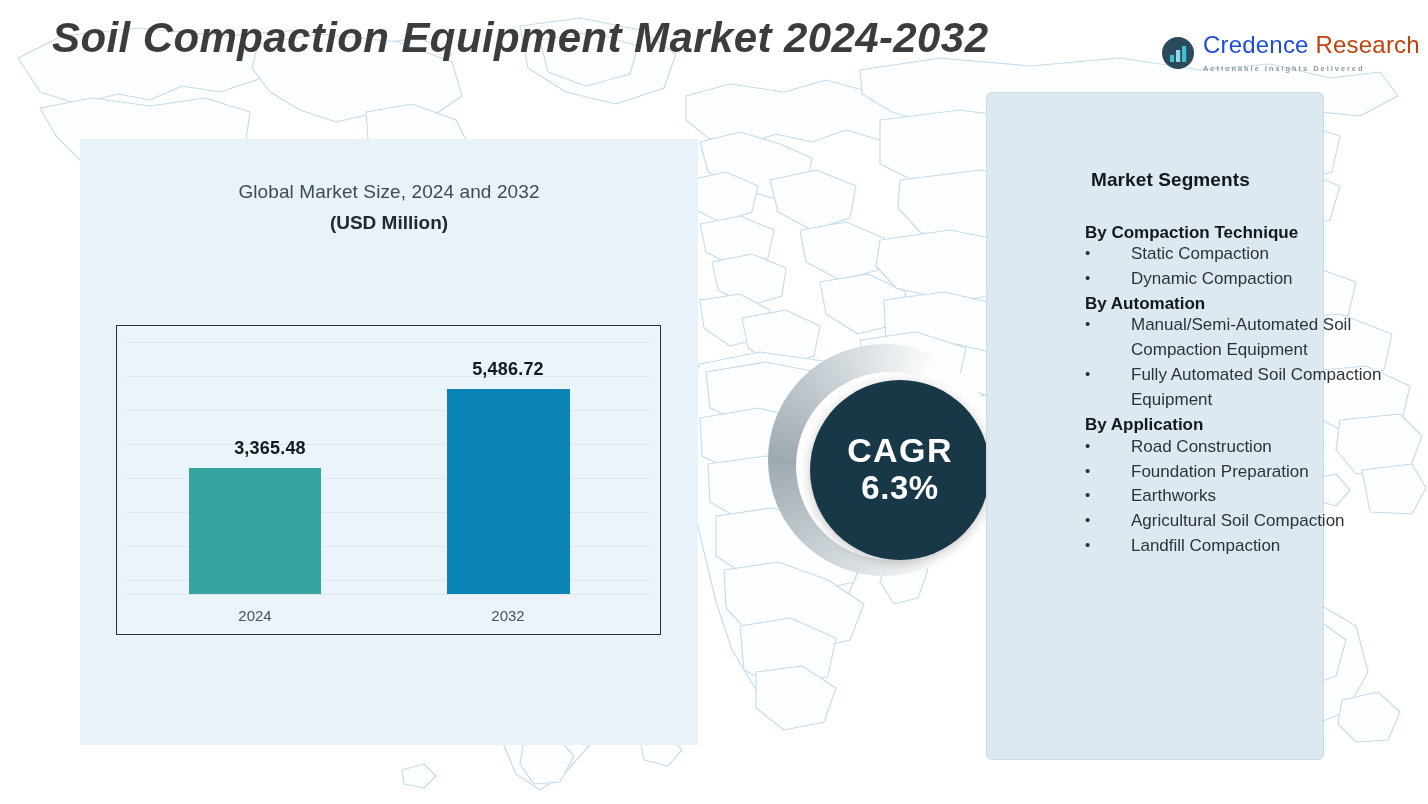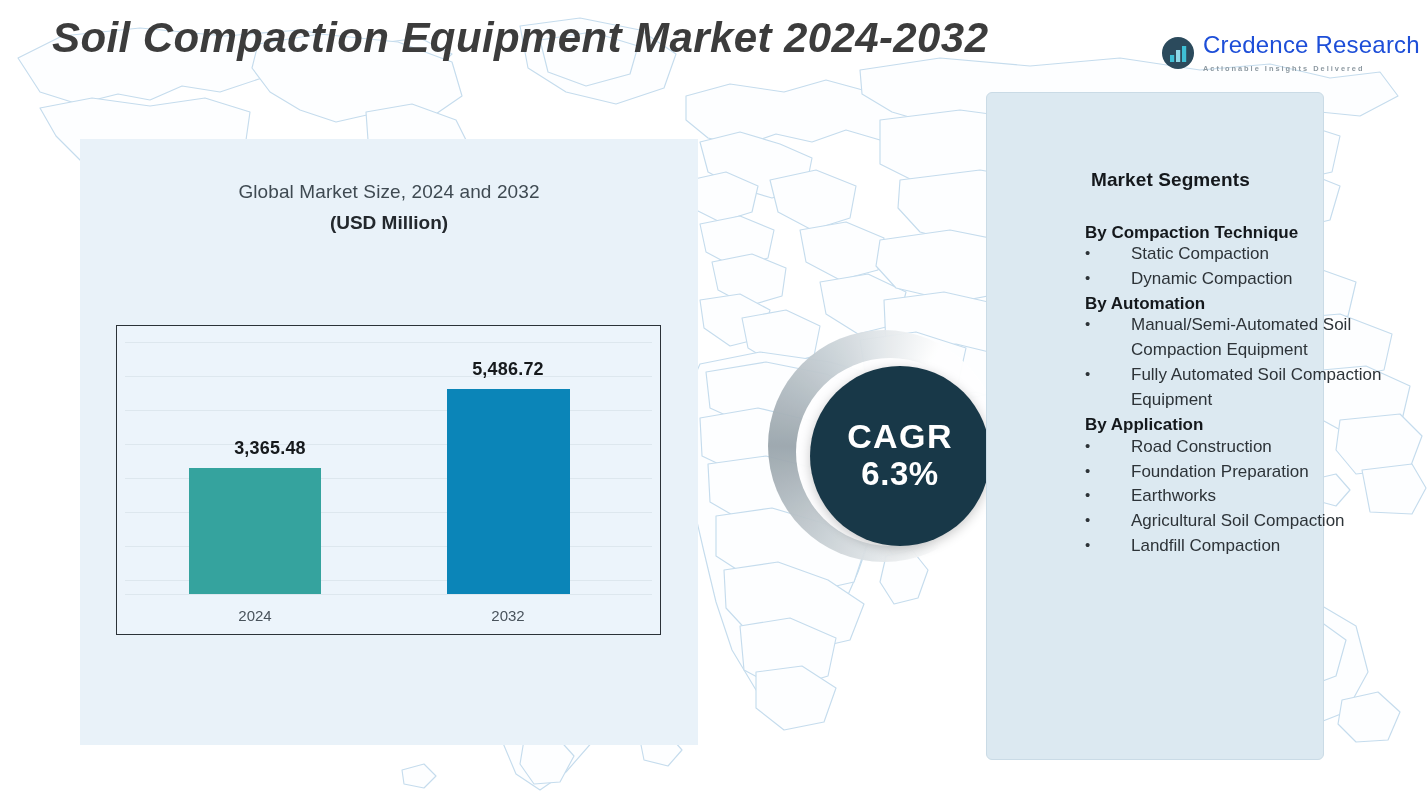--- a/index.html
+++ b/index.html
@@ -64,21 +64,21 @@
     flex: 0 0 34px;
     margin-right: 8px;
   }
   #logo-text { line-height: 1; }
   #logo-wordmark {
     font-size: 24px;
     letter-spacing: 0.2px;
     white-space: nowrap;
   }
   .logo-credence { color: #1d4ed8; }
-  .logo-research { color: #1d4ed8; }
+  .logo-research { color: #c2410c; }
   #logo-tagline {
     margin-top: 8px;
     font-size: 7.4px;
     letter-spacing: 2.0px;
     color: #8d99a1;
     white-space: nowrap;
     font-weight: bold;
   }
 
   
@@ -165,21 +165,21 @@
   #label-2024    { left: 58px;  top: 116px; }
   #cat-2024      { left: 43px; }
   
   #bar-2032      { left: 330px; width: 123px; height: 215px; background: #0b85b8; }
   #label-2032    { left: 296px; top: 22px; }
   #cat-2032      { left: 296px; }
 
   
   #cagr-wrap {
     position: absolute;
-    left: 762px; top: 324px;
+    left: 762px; top: 338px;
     width: 260px; height: 250px;
     z-index: 4;
   }
   #cagr-arc {
     position: absolute;
     left: 6px; top: 6px;
     width: 232px; height: 232px;
     border-radius: 50%;
     background: conic-gradient(from 150deg,
         #ffffff 0deg,

